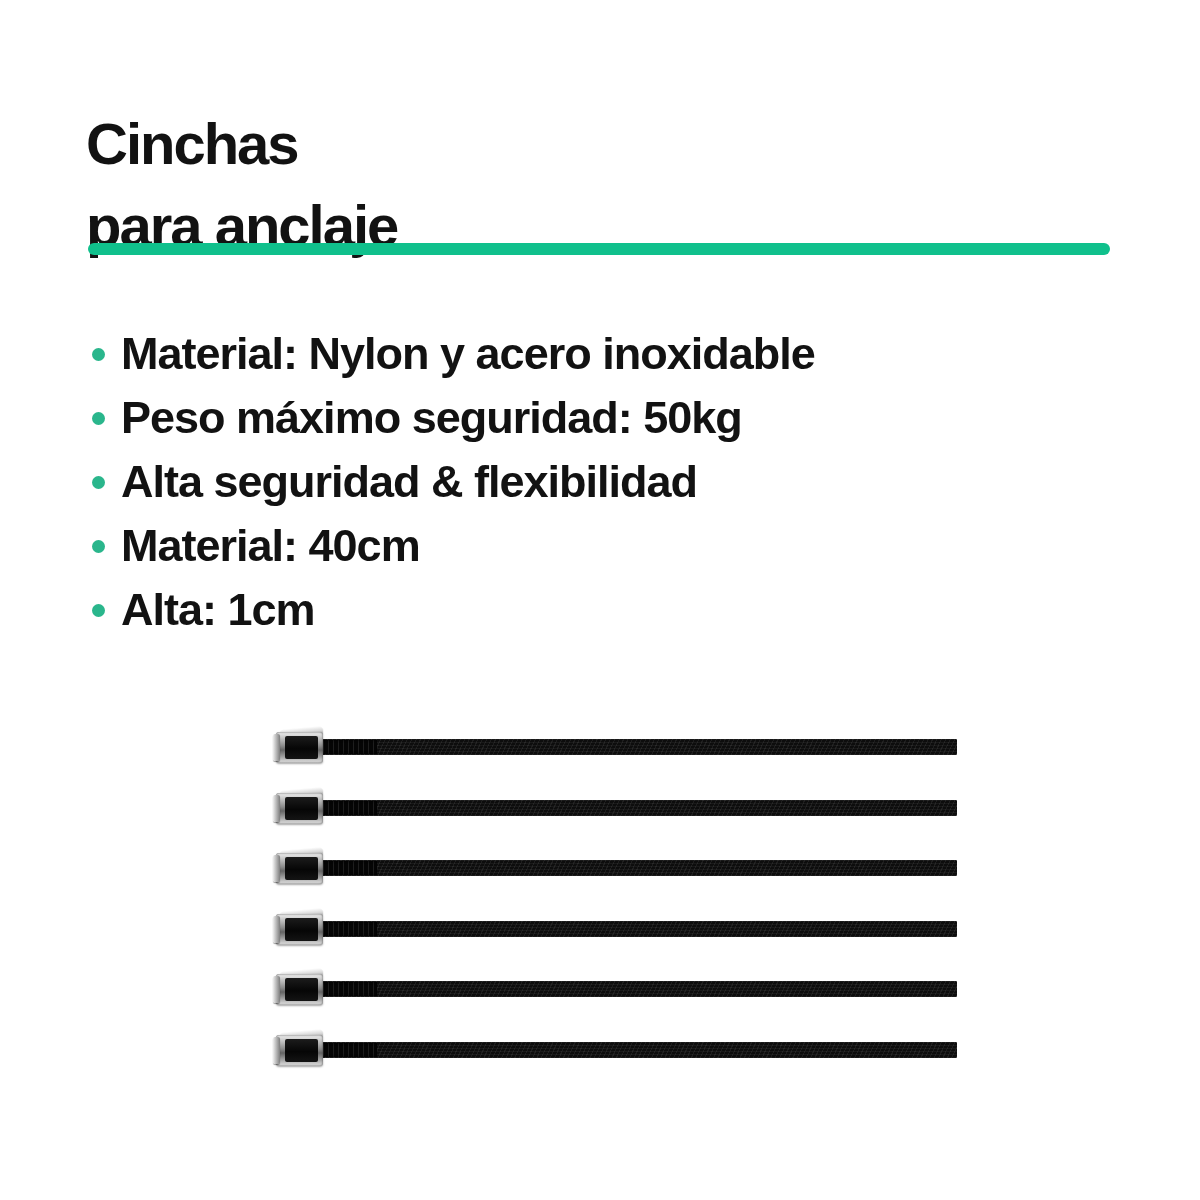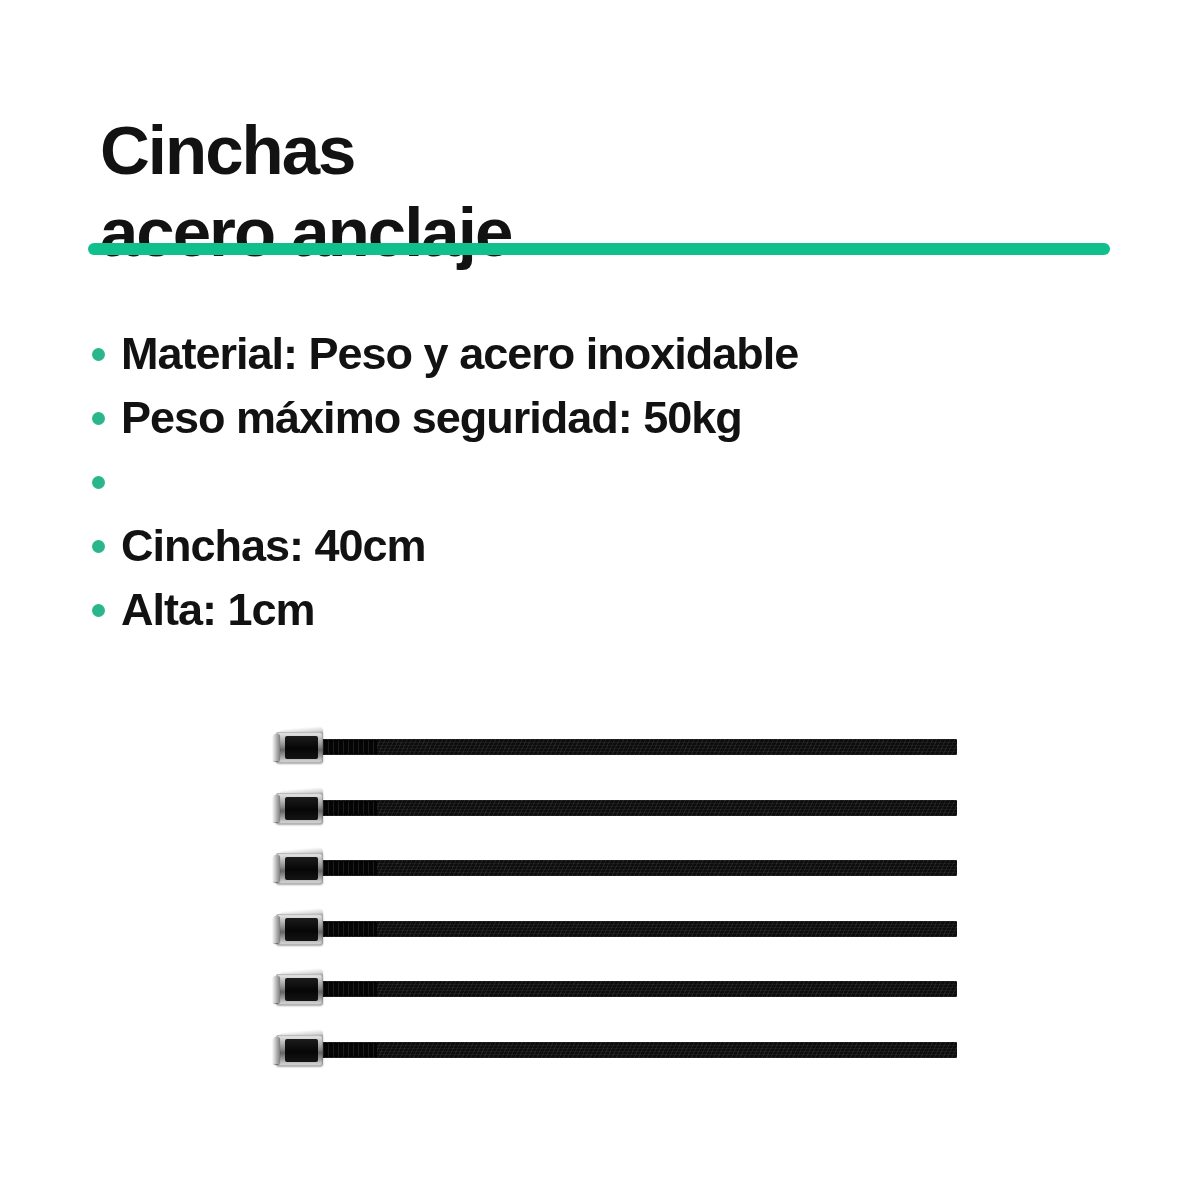--- a/index.html
+++ b/index.html
@@ -2,22 +2,22 @@
 <html><head>
 <meta charset="utf-8">
 <style>
   html,body{margin:0;padding:0;}
   body{
     width:1200px;height:1200px;position:relative;overflow:hidden;
     background:#ffffff;
     font-family:"Liberation Sans", sans-serif;
   }
   .title{
-    position:absolute;left:100px;top:64px;
-    font-size:69px;line-height:82px;font-weight:bold;
+    position:absolute;left:86px;top:64px;
+    font-size:58px;line-height:82px;font-weight:bold;
     letter-spacing:-2px;color:#121212;white-space:pre-line;
   }
   .divider{
     position:absolute;left:88px;top:243px;width:1022px;height:12px;
     border-radius:6px;
   }
   .features{
     position:absolute;left:92px;top:322px;margin:0;padding:0;list-style:none;
   }
   .features li{
@@ -66,39 +66,40 @@
   }
   .b-axle{
     position:absolute;left:0;top:7px;width:7px;height:27px;border-radius:2px;
     background:linear-gradient(90deg,#eeeeee,#7d7d7d);
     box-shadow:0 1px 1px rgba(0,0,0,0.4);
   }
 </style>
 </head>
 <body>
 
-<h1 class="title"><span>Cinchas</span><br><span>acero anclaje</span></h1>
+<h1 class="title"><span>Cinchas</span><br><span>para anclaje</span></h1>
 
 <div class="divider" style="background: rgb(16, 192, 140);"></div>
 
 <ul class="features">
   <li>
     <span class="dot" style="background: rgb(42, 182, 140);"></span>
-    <span>Material: Peso y acero inoxidable</span>
+    <span>Material: Nylon y acero inoxidable</span>
   </li>
   <li>
     <span class="dot" style="background: rgb(42, 182, 140);"></span>
     <span>Peso máximo seguridad: 50kg</span>
   </li>
   <li>
     <span class="dot" style="background: rgb(42, 182, 140);"></span>
+    <span>Alta seguridad &amp; flexibilidad</span>
   </li>
   <li>
     <span class="dot" style="background: rgb(42, 182, 140);"></span>
-    <span>Cinchas: 40cm</span>
+    <span>Material: 40cm</span>
   </li>
   <li>
     <span class="dot" style="background: rgb(42, 182, 140);"></span>
     <span>Alta: 1cm</span>
   </li>
 </ul>
 
 <div class="straps">
   <div class="strap-row">
     <div class="strap"></div>

